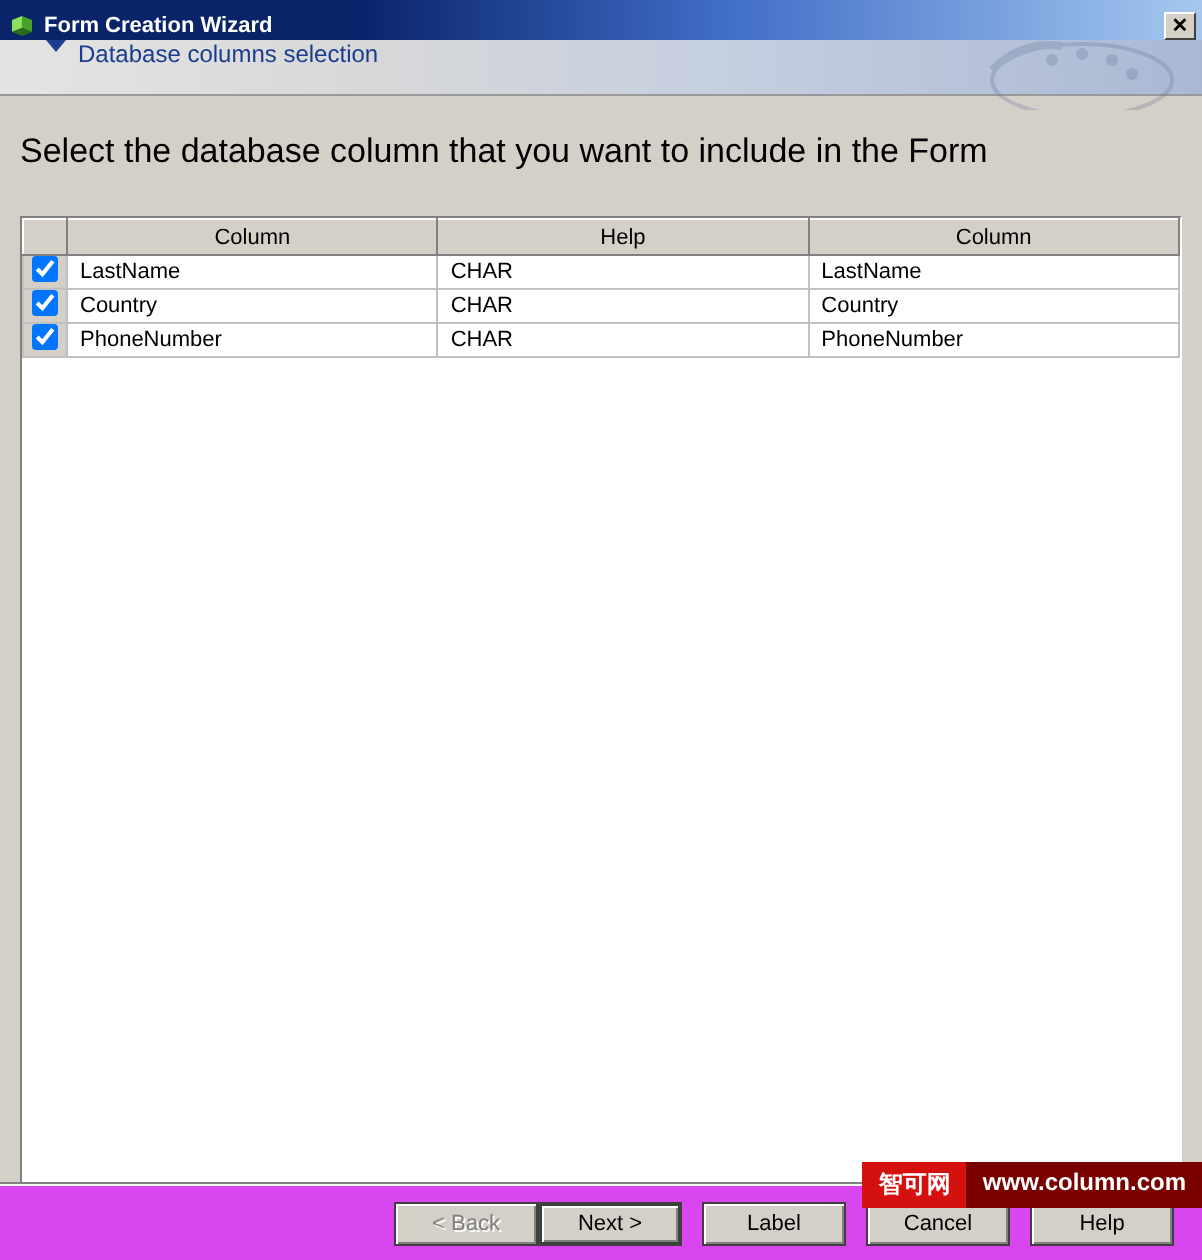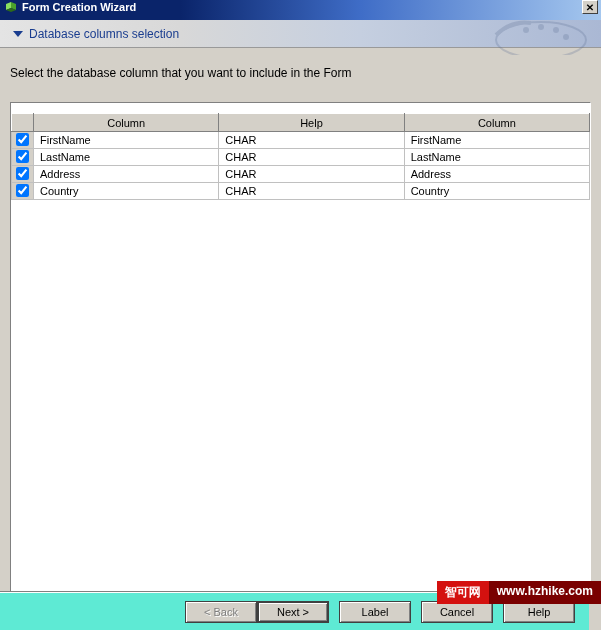--- a/index.html
+++ b/index.html
@@ -9,21 +9,21 @@
       background: #d4d0c8;
       width: 601px;
       height: 630px;
       overflow: hidden;
       position: relative;
     }
     .titlebar {
       height: 20px;
       background: linear-gradient(to right, #0a246a 0%, #0a246a 30%, #3f6dc7 60%, #a6c8ef 100%);
       display: flex;
-      align-items: flex-start;
+      align-items: flex-end;
       justify-content: space-between;
       padding-left: 4px;
       color: #fff;
     }
     .titlebar-left { display: flex; align-items: center; gap: 4px; }
     .title-icon {
       width: 14px; height: 14px;
       display: inline-flex; align-items: center; justify-content: center;
     }
     .title-text { font-size: 11px; font-weight: bold; }
@@ -38,22 +38,21 @@
       font-family: Arial;
       font-size: 10px;
       font-weight: bold;
       color: #000;
       cursor: pointer;
     }
     .section-header {
       background: linear-gradient(to right, #e4e4e4 0%, #d8d8d8 30%, #c5cfe0 60%, #aab8d4 100%);
       height: 28px;
       display: flex;
-      align-items: center;
-      padding-left: 13px;
+      padding-left: 23px;
       border-bottom: 1px solid #999;
       gap: 6px;
       position: relative;
     }
     .section-arrow {
       width: 0; height: 0;
       border-left: 5px solid transparent;
       border-right: 5px solid transparent;
       border-top: 6px solid #1a3d8f;
     }
@@ -67,37 +66,36 @@
       top: -5px;
       width: 120px;
       height: 40px;
       opacity: 0.25;
       overflow: hidden;
     }
     .content {
       padding: 18px 10px 10px 10px;
     }
     .instruction {
-      font-size: 12px;
+      font-size: 17px;
       color: #000;
       margin-bottom: 22px;
     }
     .table-wrap {
       border: 1px solid #808080;
       border-right-color: #fff;
       border-bottom-color: #fff;
       background: #fff;
       height: 494px;
       overflow: auto;
     }
     table {
       width: 100%;
       border-collapse: collapse;
       table-layout: fixed;
-      margin-top: 10px;
     }
     th {
       background: #d4d0c8;
       border: 1px solid #808080;
       border-top-color: #fff;
       border-left-color: #fff;
       font-weight: normal;
       font-size: 11px;
       padding: 2px 4px;
       text-align: center;
@@ -116,30 +114,30 @@
       padding: 0;
       background: #d4d0c8;
     }
     input[type="checkbox"] {
       width: 13px; height: 13px;
     }
     .button-bar {
       position: absolute;
       bottom: 0;
       left: 0;
-      right: 12px;
+      right: 0;
       height: 38px;
       border-top: 1px solid #fff;
       box-shadow: 0 -1px 0 #808080;
       display: flex;
       align-items: center;
       justify-content: flex-end;
       gap: 10px;
       padding-right: 14px;
-      background: #5eead4;
+      background: #d946ef;
     }
     .btn {
       min-width: 72px;
       height: 22px;
       background: #d4d0c8;
       border: 1px solid #404040;
       box-shadow: inset 1px 1px 0 #fff, inset -1px -1px 0 #808080;
       font-size: 11px;
       font-family: inherit;
       cursor: pointer;
@@ -208,53 +206,47 @@
         <tr>
           <th class="chk-col"></th>
           <th>Column</th>
           <th>Help</th>
           <th>Column</th>
         </tr>
       </thead>
       <tbody id="tbody">
           <tr>
             <td class="chk-cell"><input type="checkbox" checked="" style=""></td>
-            <td>FirstName</td>
-            <td>CHAR</td>
-            <td>FirstName</td>
-          </tr>
-          <tr>
-            <td class="chk-cell"><input type="checkbox" checked="" style=""></td>
             <td>LastName</td>
             <td>CHAR</td>
             <td>LastName</td>
-          </tr>
-          <tr>
-            <td class="chk-cell"><input type="checkbox" checked="" style=""></td>
-            <td>Address</td>
-            <td>CHAR</td>
-            <td>Address</td>
           </tr>
           <tr>
             <td class="chk-cell"><input type="checkbox" checked="" style=""></td>
             <td>Country</td>
             <td>CHAR</td>
             <td>Country</td>
           </tr>
+          <tr>
+            <td class="chk-cell"><input type="checkbox" checked="" style=""></td>
+            <td>PhoneNumber</td>
+            <td>CHAR</td>
+            <td>PhoneNumber</td>
+          </tr>
         </tbody>
     </table>
   </div>
 </div>
 
 <div class="button-bar">
   <div class="btn-group-nav">
     <button class="btn" disabled="">&lt; Back</button>
     <button class="btn default">Next &gt;</button>
   </div>
   <button class="btn">Label</button>
   <button class="btn">Cancel</button>
   <button class="btn">Help</button>
 </div>
 
 <div class="watermark">
   <span class="wm-red">智可网</span>
-  <span class="wm-dark">www.hzhike.com</span>
+  <span class="wm-dark">www.column.com</span>
 </div>
 
 </body></html>

